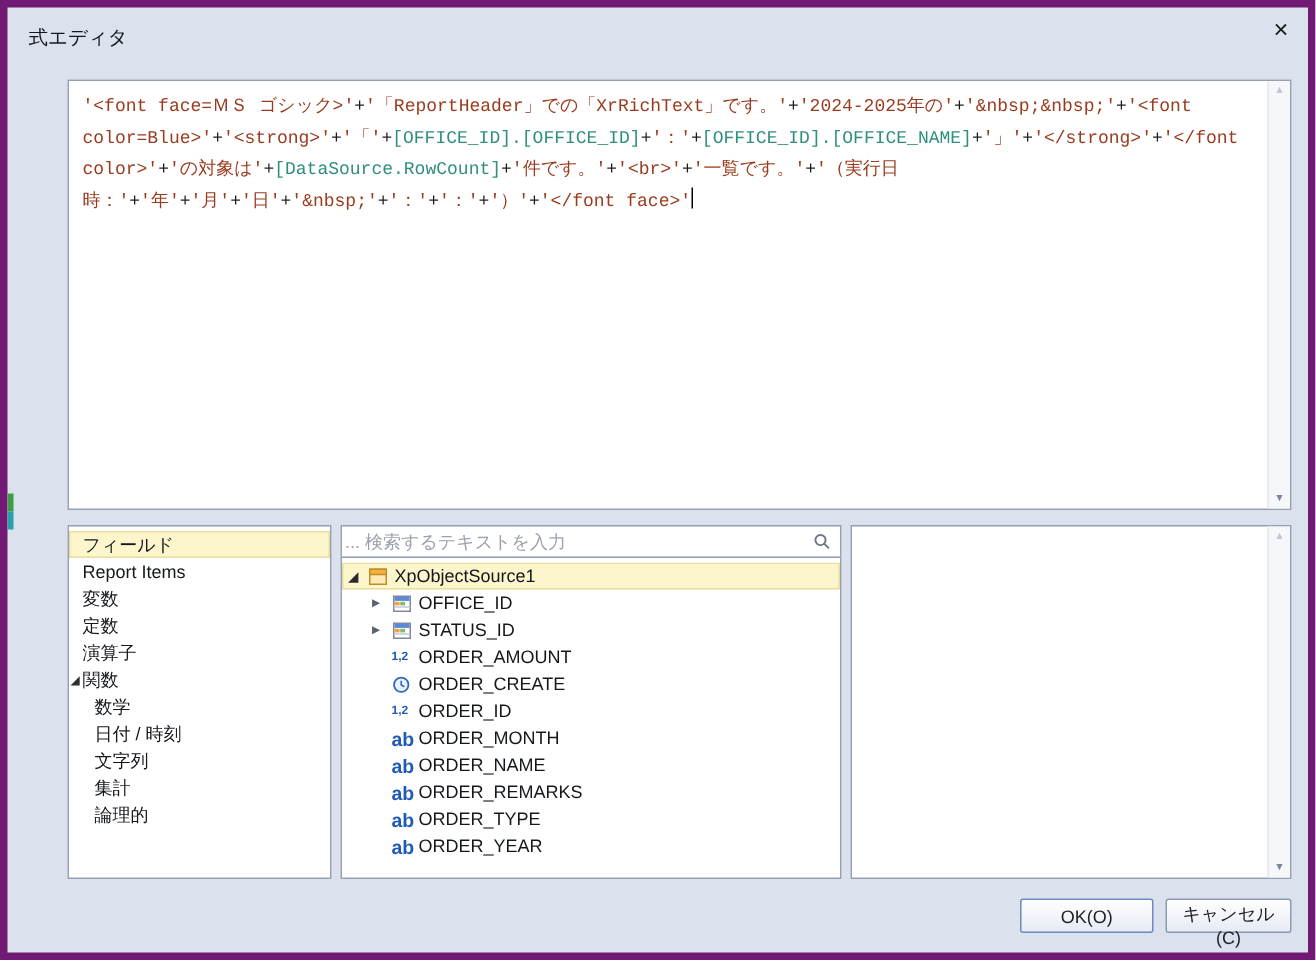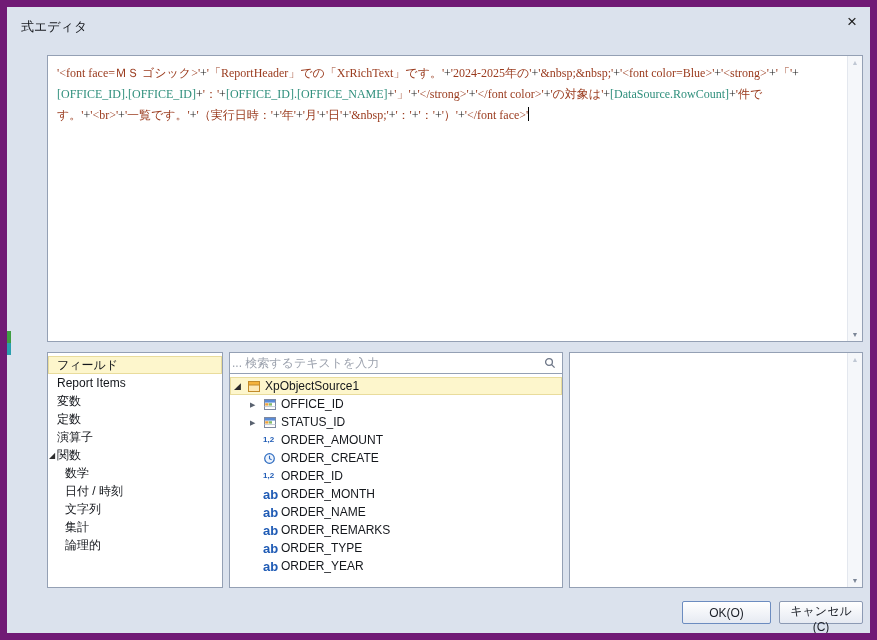--- a/index.html
+++ b/index.html
@@ -1,28 +1,28 @@
 <!DOCTYPE html>
 <html style="--dialog-bg: #dbe2ed; --panel-border: #94a0b4; --selection-bg: #fdf6cc; --string-token: #9a3b1e; --field-token: #2f8f7c; --operator-token: #1c1c1c;"><head>
 <meta charset="utf-8">
 <style>
   *{box-sizing:border-box}
   html,body{margin:0;padding:0}
   body{width:877px;height:640px;position:relative;overflow:hidden;background:#fff;
        font-family:"Liberation Sans","DejaVu Sans",sans-serif;font-size:12px}
   .dialog{position:absolute;left:0;top:0;width:877px;height:640px;background:var(--dialog-bg,#dbe2ed);
-          border:7px solid #701a75;overflow:hidden}
+          border:5px solid #701a75;overflow:hidden}
   .title{position:absolute;left:14px;top:11px;font-size:13px;color:#14171c}
   .close{position:absolute;right:13px;top:6px;font-size:17px;line-height:18px;color:#1a1a1a;cursor:pointer}
 
   
   .memo{position:absolute;left:40px;top:48px;width:816px;height:287px;background:#fff;
         border:1px solid var(--panel-border,#94a0b4)}
   .memo-text{position:absolute;left:0;top:0;right:16px;bottom:0;padding:7px 6px 7px 9px;
-        font-family:Liberation Serif, serif;font-size:12px;line-height:21px;
+        font-family:Liberation Mono, monospace;font-size:12px;line-height:21px;
         color:#141414;white-space:pre-wrap;overflow-wrap:break-word;overflow:hidden}
   .tk-str{color:var(--string-token,#9a3b1e)}
   .tk-fld{color:var(--field-token,#2f8f7c)}
   .tk-op{color:var(--operator-token,#1c1c1c)}
   .caret{display:inline-block;width:1px;height:14px;background:#000;vertical-align:-2px}
 
   .vscroll{position:absolute;top:0;right:0;bottom:0;width:15px;background:#f5f7fa;border-left:1px solid #e3e7ee}
   .vscroll .arr{position:absolute;left:0;width:100%;text-align:center;font-size:7px;color:#c0c8d4}
   .vscroll .arr.up{top:3px}
   .vscroll .arr.down{bottom:3px;color:#7b8697}

